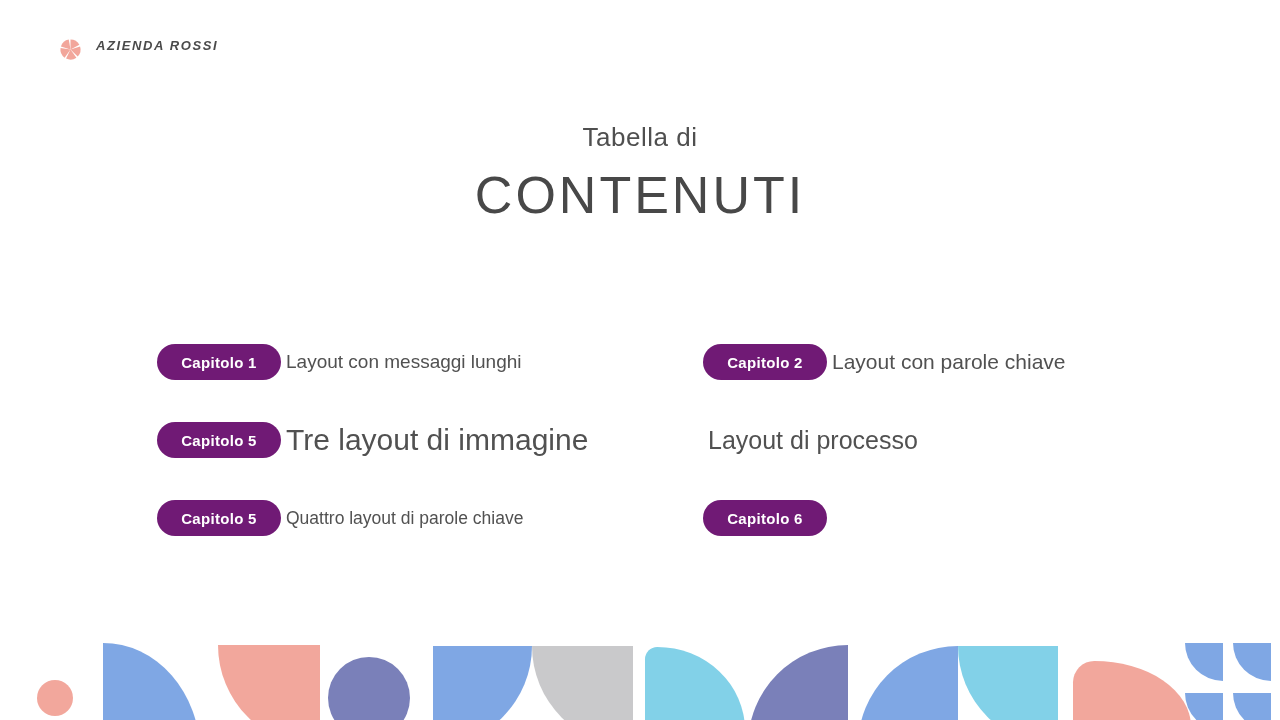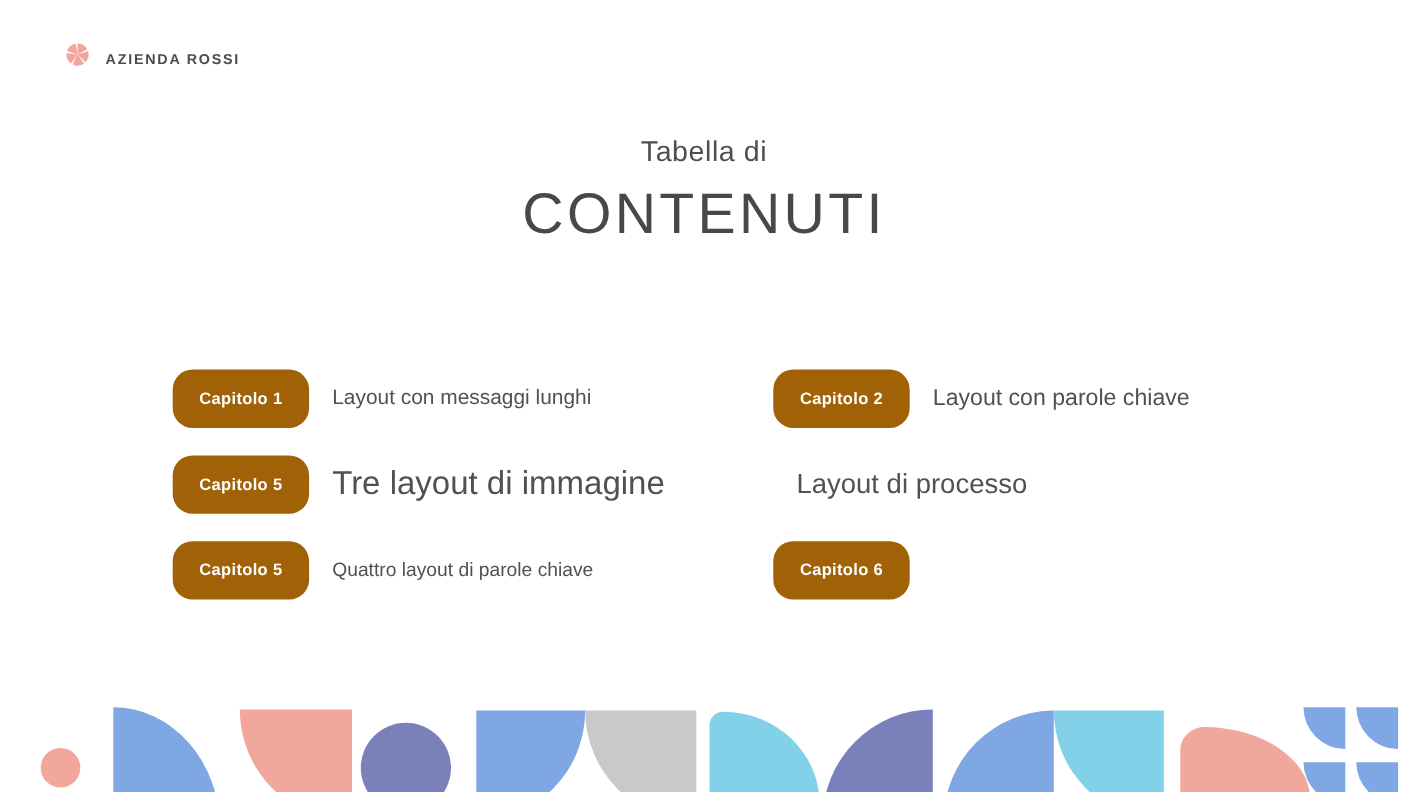--- a/index.html
+++ b/index.html
@@ -2,41 +2,41 @@
 <html><head>
 <meta charset="utf-8">
 <style>
   html,body{margin:0;padding:0;background:#e9e9e9;}
   .slide{
     position:relative;width:1280px;height:720px;background:#ffffff;
     overflow:hidden;font-family:"Liberation Sans",sans-serif;
   }
 
   
-  .brand{position:absolute;left:59px;top:38px;display:flex;align-items:flex-end;gap:14px;}
+  .brand{position:absolute;left:59px;top:38px;display:flex;align-items:flex-start;gap:14px;font-style:italic;}
   .logo{width:23px;height:23px;display:block;}
   .brand-name{font-size:13px;font-weight:700;letter-spacing:1.6px;color:#4b4b4b;}
 
   
   .titles{position:absolute;left:0;top:122px;width:100%;text-align:center;}
   .kicker{font-size:26px;font-weight:500;color:#4f4f4f;letter-spacing:0.5px;}
   .heading{margin:12px 0 0 0;font-size:52px;font-weight:500;color:#484848;letter-spacing:3px;}
 
   
   .toc{
     position:absolute;left:157px;top:344px;
     display:grid;grid-template-columns:546px auto;row-gap:42px;
   }
   .toc-item{display:flex;align-items:center;height:36px;cursor:pointer;}
   .badge{
-    flex:0 0 124px;height:53px;border-radius:18px;background:#a16207;
+    flex:0 0 124px;height:36px;border-radius:18px;background:#701a75;
     color:#ffffff;font-size:15px;font-weight:700;letter-spacing:0.3px;
     display:flex;align-items:center;justify-content:center;
   }
-  .label{margin-left:21px;color:#515151;white-space:nowrap;}
+  .label{margin-left:5px;color:#515151;white-space:nowrap;}
   .toc-item:nth-child(1) .label{font-size:19px;}
   .toc-item:nth-child(2) .label{font-size:21px;text-align:center;}
   .toc-item:nth-child(3) .label{font-size:30px;}
   .toc-item:nth-child(4) .label{font-size:25px;}
   .toc-item:nth-child(5) .label{font-size:17.5px;}
   .toc-item:nth-child(6) .label{font-size:23.5px;}
 
   
   .deco{position:absolute;inset:0;pointer-events:none;}
   .shape{position:absolute;}

